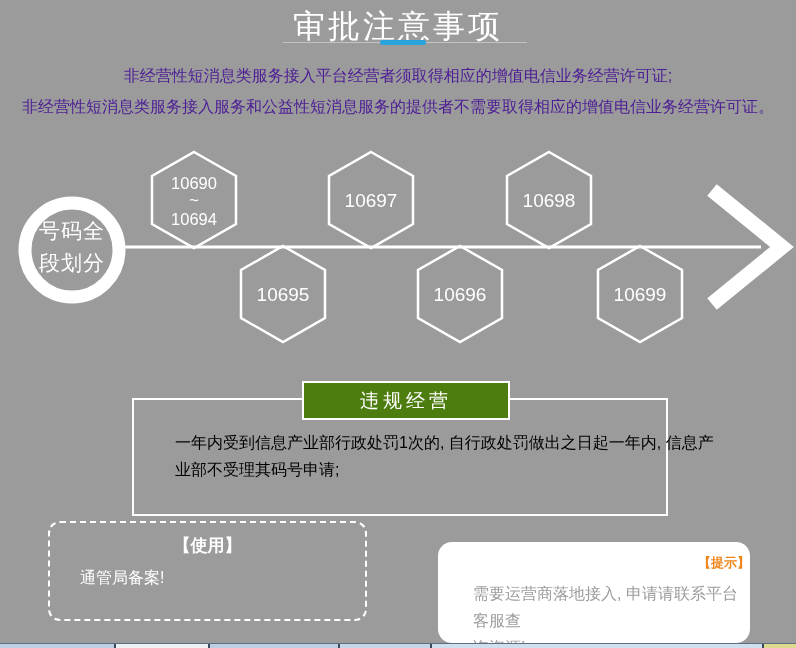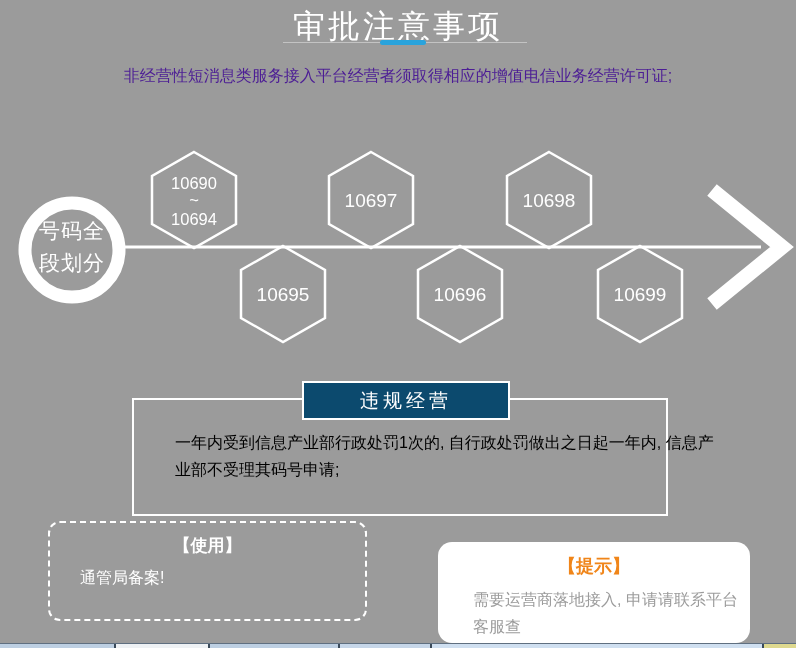--- a/index.html
+++ b/index.html
@@ -38,21 +38,21 @@
   .hex-label-sm{font-size:16.5px;text-anchor:middle;}
   .circle-label{font-size:21px;text-anchor:middle;letter-spacing:1px;}
 
   
   .violation-box{
     position:absolute;left:132px;top:398px;width:536px;height:118px;
     border:2px solid #fff;box-sizing:border-box;
   }
   .violation-title{
     position:absolute;left:302px;top:381px;width:208px;height:39px;
-    border:2px solid #fff;box-sizing:border-box;background:#0c4a6e;
+    border:2px solid #fff;box-sizing:border-box;background:#4d7c0f;
     color:#fff;font-size:19px;letter-spacing:4px;text-align:center;
     line-height:35px;z-index:2;
   }
   .violation-text{
     position:absolute;left:175px;top:430px;color:#000000;font-size:16px;
     line-height:26.5px;z-index:1;
   }
 
   
   .usage-box{
@@ -64,21 +64,21 @@
     text-align:center;font-size:17px;font-weight:bold;margin-top:11px;
   }
   .usage-box .box-lines{
     margin-top:8px;padding-left:30px;font-size:16px;line-height:26px;
   }
   .tip-box{
     position:absolute;left:438px;top:542px;width:312px;height:101px;
     background:#fff;border-radius:14px;box-sizing:border-box;
   }
   .tip-box .box-title{
-    text-align:center;font-size:18px;font-weight:bold;margin-top:12px;
+    text-align:right;font-size:13px;font-weight:bold;margin-top:12px;
     color:#f08519;
   }
   .tip-box .box-lines{
     margin-top:8px;padding-left:35px;font-size:16px;line-height:27px;
     color:#9c9c9c;
   }
 
   
   .bottom-strip{
     position:absolute;left:0;bottom:0;width:796px;height:5px;
@@ -91,20 +91,21 @@
 <body>
 
 <div class="page">
 
   <div class="title">审批注意事项</div>
   <div class="title-underline">
     <span class="blue-seg"></span>
   </div>
   <div class="subtitle">
     <div>非经营性短消息类服务接入平台经营者须取得相应的增值电信业务经营许可证;</div>
+    <div>非经营性短消息类服务接入服务和公益性短消息服务的提供者不需要取得相应的增值电信业务经营许可证。</div>
   </div>
 
   <svg class="diagram" width="796" height="225" viewBox="0 0 796 225">
 
     <line x1="125" y1="107" x2="761" y2="107" stroke="#ffffff" stroke-width="3"></line>
 
     <polyline points="712,50 782,107 712,164" fill="none" stroke="#ffffff" stroke-width="15"></polyline>
 
     <circle cx="72" cy="110" r="47" fill="none" stroke="#ffffff" stroke-width="13"></circle>
     <text class="circle-label" x="72" y="98">号码全</text>

